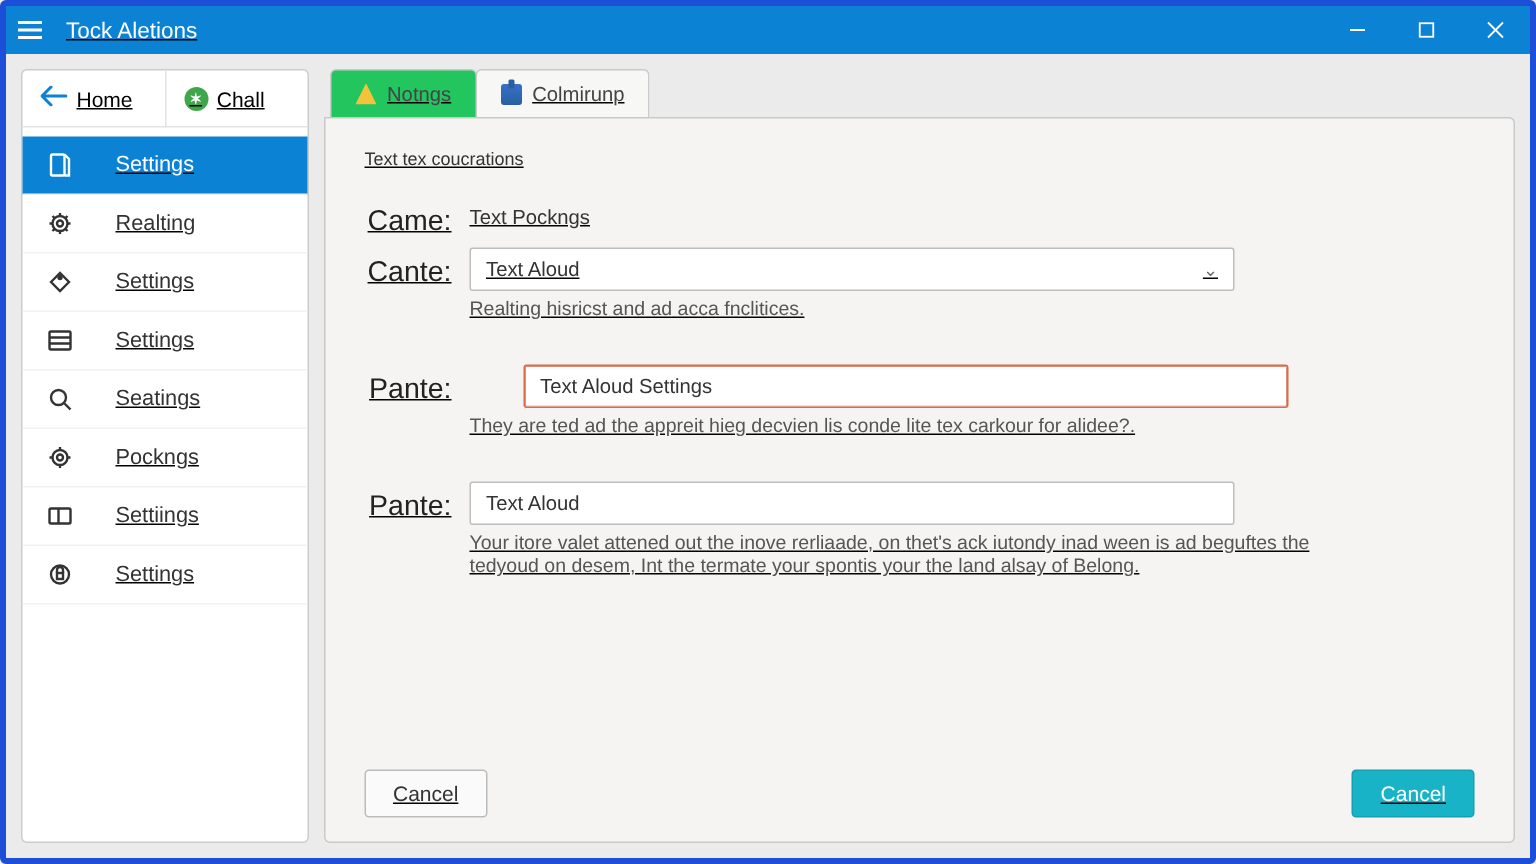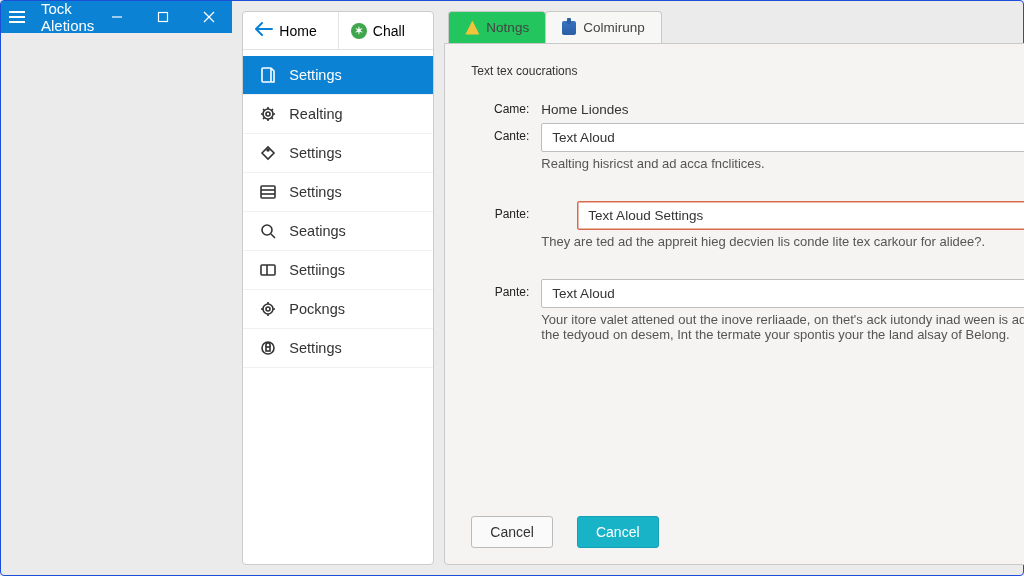--- a/index.html
+++ b/index.html
@@ -1,61 +1,61 @@
 <!DOCTYPE html>
 <html><head>
 <meta charset="utf-8">
 <style>
 * { box-sizing: border-box; margin: 0; padding: 0; font-family: 'Segoe UI', Tahoma, sans-serif; }
 body { width: 1024px; height: 576px; overflow: hidden; background: #f0f0f0; }
 
-.window { width: 1024px; height: 576px; display: flex; flex-direction: row; background: #ebebeb; border: 1px solid #1d4ed8; border-radius: 4px; }
+.window { width: 1024px; height: 576px; display: flex; flex-direction: column; background: #ebebeb; border: 4px solid #1d4ed8; border-radius: 4px; text-decoration: underline; }
 
 .titlebar { height: 32px; background: #0b82d4; display: flex; align-items: center; color: #fff; padding: 0 0 0 8px; }
 .titlebar .hamburger { width: 22px; display: flex; flex-direction: column; gap: 3px; cursor: pointer; }
 .titlebar .hamburger span { height: 2px; background: #fff; width: 16px; }
 .titlebar .title { font-size: 15px; margin-left: 10px; flex: 1; }
 .titlebar .winbtns { display: flex; height: 100%; }
 .titlebar .winbtn { width: 46px; display: flex; align-items: center; justify-content: center; font-size: 14px; cursor: pointer; }
 .titlebar .winbtn svg { stroke: #fff; fill: none; stroke-width: 1.2; }
 
 .body { flex: 1; display: flex; padding: 10px; gap: 10px; }
 
 .sidebar { width: 192px; background: #fff; border: 1px solid #ccc; border-radius: 4px; display: flex; flex-direction: column; }
 .sidebar-top { display: flex; border-bottom: 1px solid #e3e3e3; }
 .sidebar-top .tbtn { flex: 1; display: flex; align-items: center; gap: 6px; padding: 10px 12px; font-size: 14px; cursor: pointer; }
 .sidebar-top .tbtn + .tbtn { border-left: 1px solid #e3e3e3; }
 .navlist { flex: 1; padding-top: 6px; }
-.navitem { display: flex; align-items: center; gap: 12px; padding: 10px 16px; font-size: 14.5px; color: #333; cursor: pointer; border-bottom: 1px solid #f1f1f1; }
+.navitem { display: flex; align-items: center; gap: 28px; padding: 10px 16px; font-size: 14.5px; color: #333; cursor: pointer; border-bottom: 1px solid #f1f1f1; }
 .navitem.active { background: #0b82d4; color: #fff; }
 .navitem .nicon { width: 18px; height: 18px; display: flex; align-items: center; justify-content: center; }
 .navitem .nicon svg { stroke: currentColor; fill: none; stroke-width: 1.6; }
 
 .content { flex: 1; display: flex; flex-direction: column; }
 .tabs { display: flex; padding-left: 4px; }
 .tab { display: flex; align-items: center; gap: 7px; padding: 8px 16px; font-size: 13.5px; background: #f7f7f5; border: 1px solid #c9c9c9; border-bottom: none; border-radius: 4px 4px 0 0; margin-right: -1px; cursor: pointer; color: #444; }
 .tab.active { background: #22c55e; position: relative; z-index: 2; }
 .tab-icon { width: 14px; height: 14px; }
 .tab-yellow { background: #f3c33c; clip-path: polygon(50% 0,100% 100%,0 100%); }
 .tab-blue { background: linear-gradient(#3572c5,#2b5ea2); border-radius: 2px; position: relative; }
 .tab-blue::before { content:''; position:absolute; top:-3px; left:5px; width:4px; height:6px; background:#2b5ea2; border-radius:1px; }
 
 .panel { flex: 1; background: #f5f4f2; border: 1px solid #c9c9c9; border-radius: 0 4px 4px 4px; padding: 20px 26px 16px 26px; display: flex; flex-direction: column; }
 .panel h2 { font-size: 12px; font-weight: 500; color: #333; margin-bottom: 18px; }
 .formarea { flex: 1; }
 .row { display: flex; align-items: flex-start; margin-bottom: 6px; }
-.row .lbl { width: 70px; text-align: right; padding-right: 12px; font-size: 12px; color: #222; padding-top: 6px; }
+.row .lbl { width: 70px; text-align: right; padding-right: 12px; font-size: 19px; color: #222; padding-top: 6px; }
 .row .val { flex: 1; font-size: 13.5px; color: #333; padding-top: 6px; }
 .row .help { font-size: 13px; color: #555; margin-top: 4px; margin-bottom: 10px; }
 .input, .select { width: 510px; max-width: 100%; border: 1px solid #bdbdbd; background: #fff; border-radius: 2px; padding: 6px 10px; font-size: 13.5px; color: #333; gap: 12px; }
 .input.highlight { border: 1.5px solid #d96a4a; box-shadow: 0 0 0 0.5px #d96a4a inset; margin-left: 36px; }
 .select { display: flex; justify-content: space-between; align-items: center; cursor: pointer; }
 .select .chev { color: #666; font-size: 12px; }
 
-.footer { display: flex; justify-content: flex-start; gap: 24px; padding-top: 12px; }
+.footer { display: flex; justify-content: space-between; gap: 24px; padding-top: 12px; }
 .btn { min-width: 80px; padding: 7px 18px; font-size: 14px; border-radius: 3px; border: 1px solid #bbb; background: #fafafa; color: #333; cursor: pointer; }
 .btn.primary { background: #19b3c7; border-color: #13a0b3; color: #fff; }
 
 .back-arrow { color: #0b82d4; }
 .greencircle { width:16px; height:16px; border-radius:50%; background:#3fa64b; display:inline-flex; align-items:center; justify-content:center; color:#fff; font-size:10px; font-weight:bold; }
 </style>
 </head>
 <body>
 
 <div class="window">
@@ -148,35 +148,35 @@
               <svg width="16" height="16" viewBox="0 0 16 16">
                 <circle cx="7" cy="7" r="5"></circle>
                 <line x1="11" y1="11" x2="15" y2="15"></line>
               </svg>
             </span>
           <span>Seatings</span>
         </div>
         <div class="navitem">
           <span class="nicon">
               <svg width="16" height="16" viewBox="0 0 16 16">
-                <rect x="1" y="3" width="14" height="10" rx="1"></rect>
-                <line x1="7" y1="3" x2="7" y2="13"></line>
-              </svg>
-            </span>
-          <span>Settiings</span>
-        </div>
-        <div class="navitem">
-          <span class="nicon">
-              <svg width="16" height="16" viewBox="0 0 16 16">
                 <circle cx="8" cy="8" r="5"></circle>
                 <circle cx="8" cy="8" r="2"></circle>
                 <path d="M8 1v2M8 13v2M1 8h2M13 8h2"></path>
               </svg>
             </span>
           <span>Pockngs</span>
+        </div>
+        <div class="navitem">
+          <span class="nicon">
+              <svg width="16" height="16" viewBox="0 0 16 16">
+                <rect x="1" y="3" width="14" height="10" rx="1"></rect>
+                <line x1="7" y1="3" x2="7" y2="13"></line>
+              </svg>
+            </span>
+          <span>Settiings</span>
         </div>
         <div class="navitem">
           <span class="nicon">
               <svg width="16" height="16" viewBox="0 0 16 16">
                 <circle cx="8" cy="8" r="6"></circle>
                 <rect x="6" y="7" width="4" height="4"></rect>
                 <path d="M6 7 V5 a2 2 0 0 1 4 0 V7"></path>
               </svg>
             </span>
           <span>Settings</span>
@@ -196,21 +196,21 @@
         </div>
       </div>
 
       <div class="panel">
         <h2>Text tex coucrations</h2>
 
         <div class="formarea">
 
           <div class="row">
             <div class="lbl">Came:</div>
-            <div class="val">Home Liondes</div>
+            <div class="val">Text Pockngs</div>
           </div>
 
           <div class="row">
             <div class="lbl">Cante:</div>
             <div style="flex:1">
               <div class="select">
                 <span>Text Aloud</span>
                 <span class="chev">⌄</span>
               </div>
               <div class="help">Realting hisricst and ad acca fnclitices.</div>

